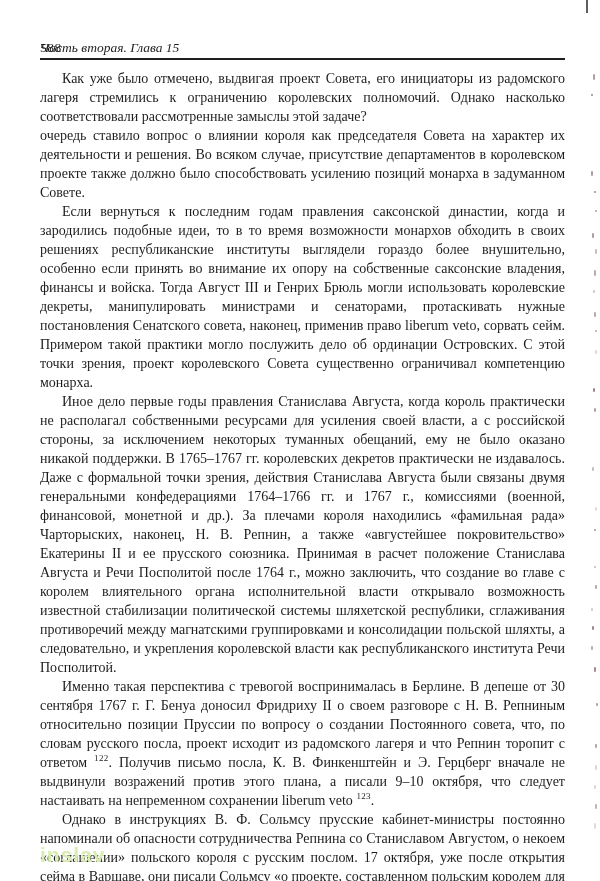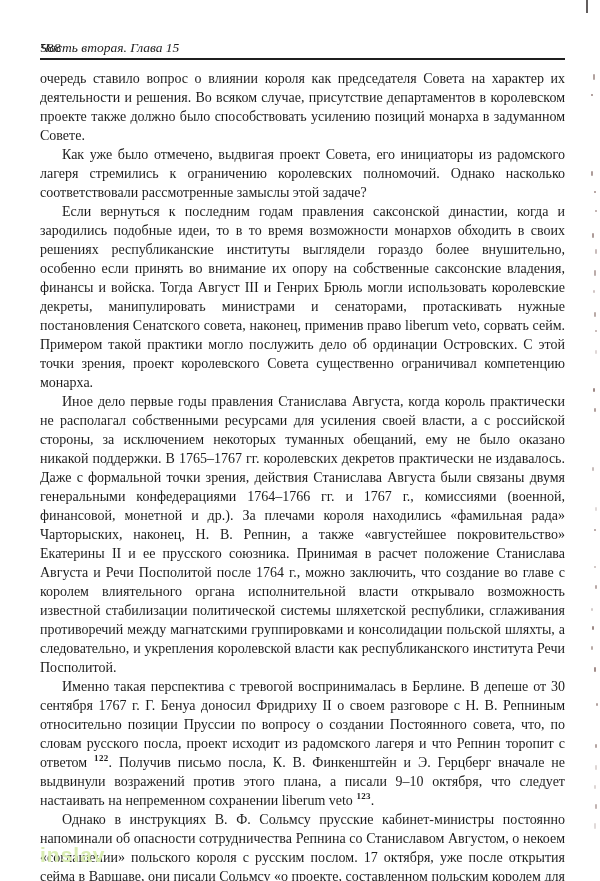--- a/index.html
+++ b/index.html
@@ -39,21 +39,20 @@
     line-height: 19px;
     text-align: justify;
   }
   .para { margin: 0; }
   .para.indent { text-indent: 22px; }
   .fnref {
     font-size: 9px;
     line-height: 0;
     vertical-align: super;
     letter-spacing: 0.3px;
-    font-weight: bold;
   }
   .watermark {
     position: absolute;
     left: 16px; top: 843px;
     font-family: "Liberation Sans", sans-serif;
     font-weight: bold;
     font-size: 21px;
     letter-spacing: 1px;
     user-select: none;
   }
@@ -77,22 +76,22 @@
 <div class="page">
 
   <header class="running-head">
     <span class="folio">588</span>
     <span class="running-title">Часть вторая. Глава 15</span>
   </header>
 
   <div class="head-rule" style="background: rgb(31, 31, 31);"></div>
 
   <main class="body-text">
+      <p class="para indent"><span>Как уже было отмечено, выдвигая проект Совета, его инициаторы из радомского лагеря стремились к ограничению королевских полномочий. Однако насколько соответствовали рассмотренные замыслы этой задаче?</span></p>
       <p class="para"><span>очередь ставило вопрос о влиянии короля как председателя Совета на характер их деятельности и решения. Во всяком случае, присутствие департаментов в королевском проекте также должно было способствовать усилению позиций монарха в задуманном Совете.</span></p>
-      <p class="para indent"><span>Как уже было отмечено, выдвигая проект Совета, его инициаторы из радомского лагеря стремились к ограничению королевских полномочий. Однако насколько соответствовали рассмотренные замыслы этой задаче?</span></p>
       <p class="para indent"><span>Если вернуться к последним годам правления саксонской династии, когда и зародились подобные идеи, то в то время возможности монархов обходить в своих решениях республиканские институты выглядели гораздо более внушительно, особенно если принять во внимание их опору на собственные саксонские владения, финансы и войска. Тогда Август III и Генрих Брюль могли использовать королевские декреты, манипулировать министрами и сенаторами, протаскивать нужные постановления Сенатского совета, наконец, применив право liberum veto, сорвать сейм. Примером такой практики могло послужить дело об ординации Островских. С этой точки зрения, проект королевского Совета существенно ограничивал компетенцию монарха.</span></p>
       <p class="para indent"><span>Иное дело первые годы правления Станислава Августа, когда король практически не располагал собственными ресурсами для усиления своей власти, а с российской стороны, за исключением некоторых туманных обещаний, ему не было оказано никакой поддержки. В 1765–1767 гг. королевских декретов практически не издавалось. Даже с формальной точки зрения, действия Станислава Августа были связаны двумя генеральными конфедерациями 1764–1766 гг. и 1767 г., комиссиями (военной, финансовой, монетной и др.). За плечами короля находились «фамильная рада» Чарторыских, наконец, Н. В. Репнин, а также «августейшее покровительство» Екатерины II и ее прусского союзника. Принимая в расчет положение Станислава Августа и Речи Посполитой после 1764 г., можно заключить, что создание во главе с королем влиятельного органа исполнительной власти открывало возможность известной стабилизации политической системы шляхетской республики, сглаживания противоречий между магнатскими группировками и консолидации польской шляхты, а следовательно, и укрепления королевской власти как республиканского института Речи Посполитой.</span></p>
       <p class="para indent"><span>Именно такая перспектива с тревогой воспринималась в Берлине. В депеше от 30 сентября 1767 г. Г. Бенуа доносил Фридриху II о своем разговоре с Н. В. Репниным относительно позиции Пруссии по вопросу о создании Постоянного совета, что, по словам русского посла, проект исходит из радомского лагеря и что Репнин торопит с ответом </span><sup class="fnref">122</sup><span>. Получив письмо посла, К. В. Финкенштейн и Э. Герцберг вначале не выдвинули возражений против этого плана, а писали 9–10 октября, что следует настаивать на непременном сохранении liberum veto </span><sup class="fnref">123</sup><span>.</span></p>
       <p class="para indent"><span>Однако в инструкциях В. Ф. Сольмсу прусские кабинет-министры постоянно напоминали об опасности сотрудничества Репнина со Станиславом Августом, о некоем «соглашении» польского короля с русским послом. 17 октября, уже после открытия сейма в Варшаве, они писали Сольмсу «о проекте, составленном польским королем для увеличения его власти посредством образования с этой целью Постоянного совета при нем, &lt;...&gt; что русский посол оказывает в некоторой степени свое содействие в этом двору» </span></p>
     </main>
 
   <div class="watermark" style="color: rgb(217, 237, 179); margin-left: 24px;">inslav</div>
 
   <div class="edge-artifacts">
     <div class="corner-mark"></div>

